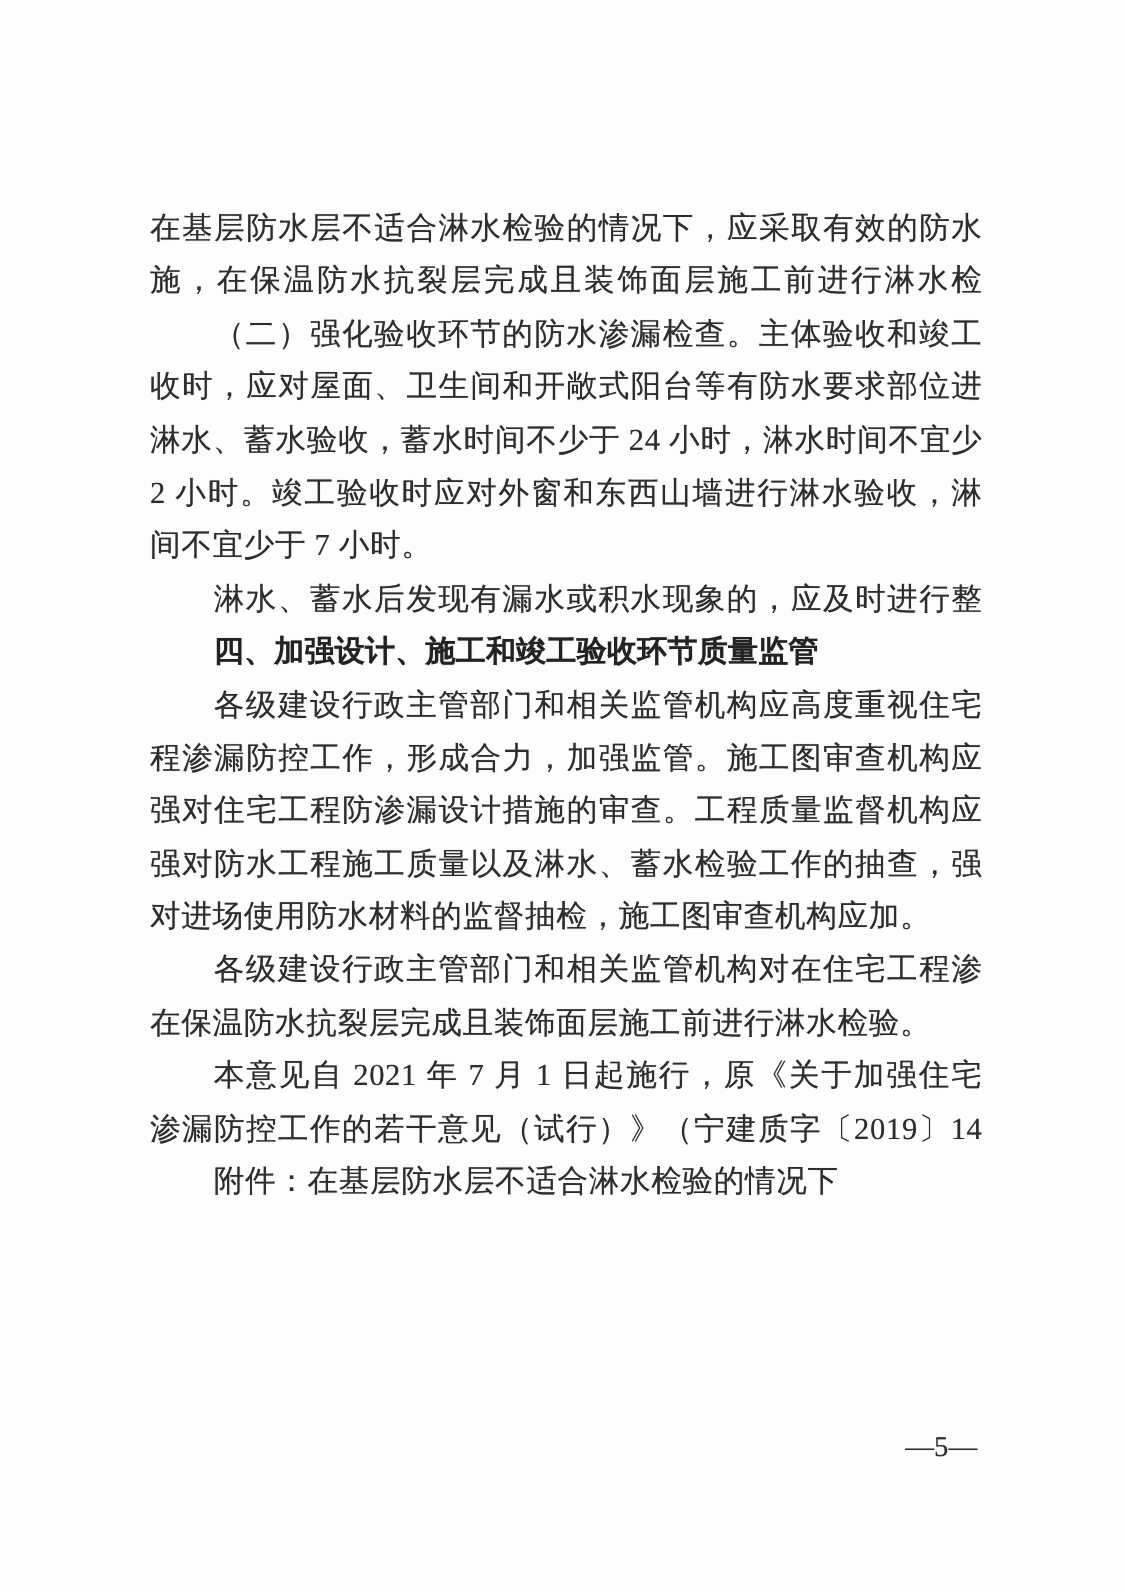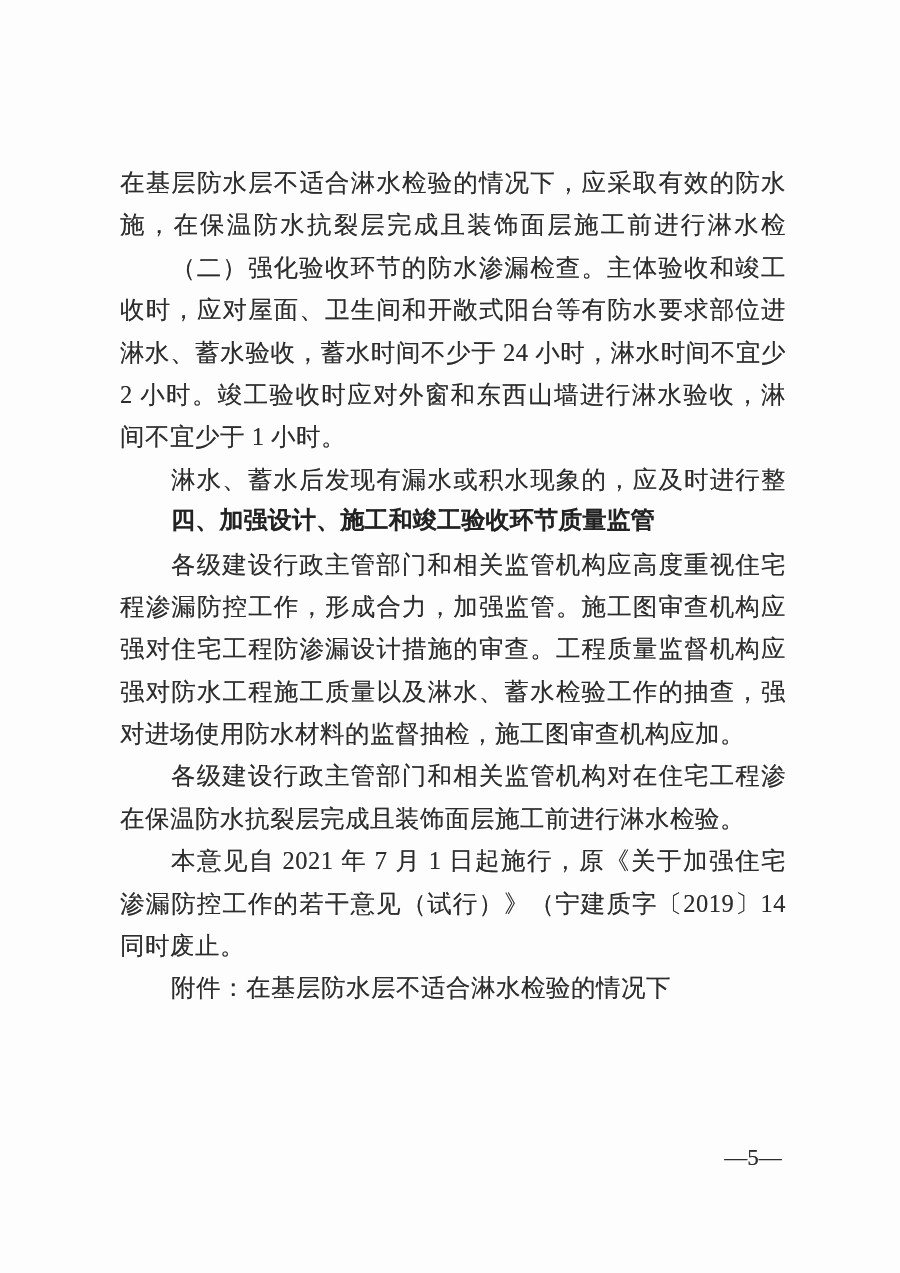--- a/index.html
+++ b/index.html
@@ -33,21 +33,21 @@
     text-align: justify;
     text-align-last: left;
     overflow: hidden;
   }
   
   .line.fill { text-align-last: justify; }
   
   .line.indent { padding-left: 51px; }
   
   .line.heading {
-    font-family: Liberation Mono, monospace;
+    font-family: Liberation Serif, serif;
     font-weight: 700;
     font-size: 24px;
     letter-spacing: 0.2px;
     color: #222222;
     text-align-last: left;
   }
   .page-number {
     position: absolute;
     top: 1141px;
     left: 720px;
@@ -65,29 +65,28 @@
 <body>
 
 <div class="page">
   <div class="text-block">
     <div class="line fill">在基层防水层不适合淋水检验的情况下，应采取有效的防水措</div>
     <div class="line fill">施，在保温防水抗裂层完成且装饰面层施工前进行淋水检验，</div>
     <div class="line indent fill">（二）强化验收环节的防水渗漏检查。主体验收和竣工验</div>
     <div class="line fill">收时，应对屋面、卫生间和开敞式阳台等有防水要求部位进行</div>
     <div class="line fill">淋水、蓄水验收，蓄水时间不少于 24 小时，淋水时间不宜少于</div>
     <div class="line fill">2 小时。竣工验收时应对外窗和东西山墙进行淋水验收，淋水时</div>
-    <div class="line">间不宜少于 1 小时。</div>
+    <div class="line">间不宜少于 7 小时。</div>
     <div class="line indent fill">淋水、蓄水后发现有漏水或积水现象的，应及时进行整改，</div>
     <div class="line indent heading">四、加强设计、施工和竣工验收环节质量监管</div>
     <div class="line indent fill">各级建设行政主管部门和相关监管机构应高度重视住宅工</div>
     <div class="line fill">程渗漏防控工作，形成合力，加强监管。施工图审查机构应加</div>
     <div class="line fill">强对住宅工程防渗漏设计措施的审查。工程质量监督机构应加</div>
     <div class="line fill">强对防水工程施工质量以及淋水、蓄水检验工作的抽查，强化</div>
     <div class="line">对进场使用防水材料的监督抽检，施工图审查机构应加。</div>
     <div class="line indent fill">各级建设行政主管部门和相关监管机构对在住宅工程渗漏</div>
     <div class="line">在保温防水抗裂层完成且装饰面层施工前进行淋水检验。</div>
     <div class="line indent fill">本意见自 2021 年 7 月 1 日起施行，原《关于加强住宅工程</div>
     <div class="line fill">渗漏防控工作的若干意见（试行）》（宁建质字〔2019〕14 号）</div>
-    <div class="line">同时废止。</div>
     <div class="line indent">附件：在基层防水层不适合淋水检验的情况下</div>
   </div>
   <div class="page-number">—5—</div>
 </div>
 
 </body></html>

